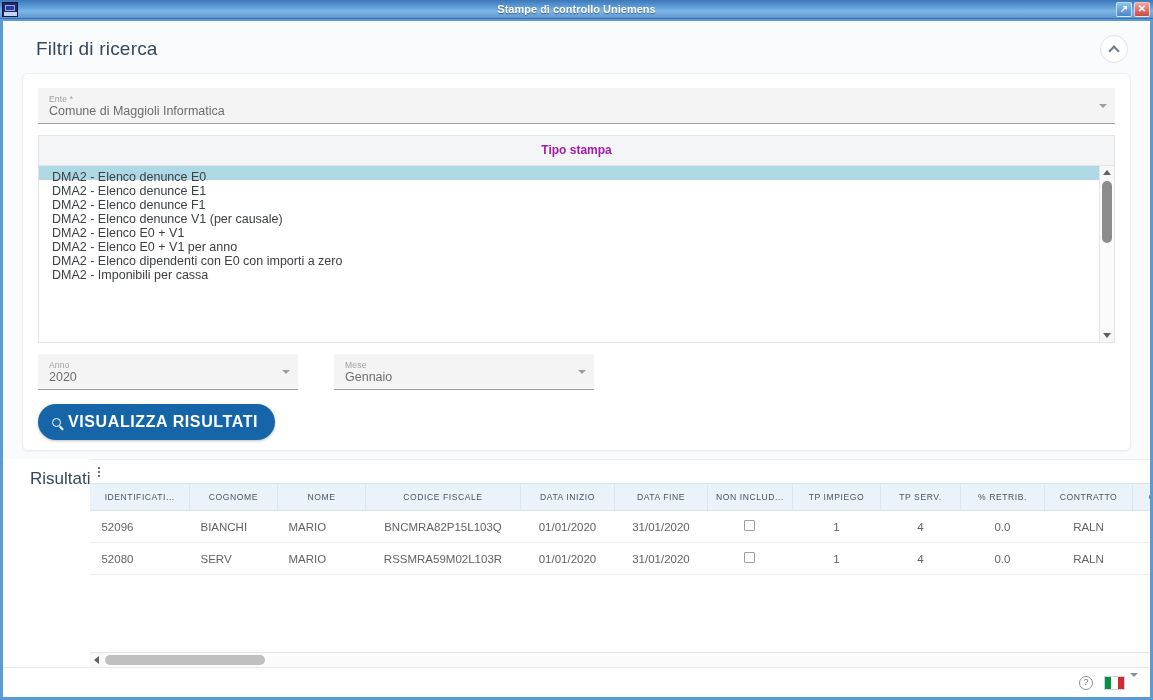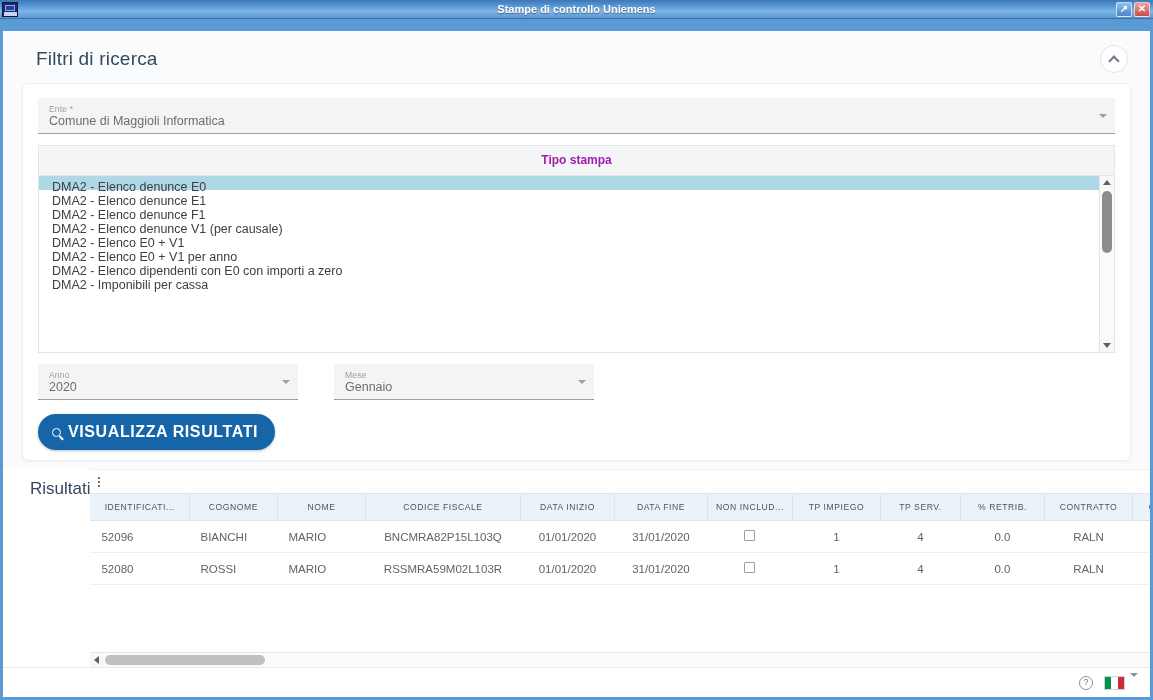--- a/index.html
+++ b/index.html
@@ -64,21 +64,21 @@
     font-size: 10px; font-weight: bold; color: #ffffff;
     line-height: 1;
   }
   .tbtn.restore { background: linear-gradient(180deg,#8dc3ef,#4b86c8); }
   .tbtn.close   { background: linear-gradient(180deg,#f0a5a0,#c64b42); }
 
   
   .client {
     flex: 1 1 auto;
     background: #ffffff;
-    margin: 12px 3px 3px 3px;
+    margin: 2px 3px 3px 3px;
     position: relative;
     overflow: hidden;
     display: flex; flex-direction: column;
   }
 
   
   .filtri-panel {
     background: #fafbfc;
     padding: 0 0 8px 0;
     position: relative;
@@ -463,21 +463,21 @@
                 <td>31/01/2020</td>
                 <td><span class="chk"></span></td>
                 <td>1</td>
                 <td>4</td>
                 <td>0.0</td>
                 <td>RALN</td>
                 <td>045000</td>
               </tr>
               <tr>
                 <td class="lft">52080</td>
-                <td class="lft">ROSSI</td>
+                <td class="lft">SERV</td>
                 <td class="lft">MARIO</td>
                 <td>RSSMRA59M02L103R</td>
                 <td>01/01/2020</td>
                 <td>31/01/2020</td>
                 <td><span class="chk"></span></td>
                 <td>1</td>
                 <td>4</td>
                 <td>0.0</td>
                 <td>RALN</td>
                 <td>045000</td>

